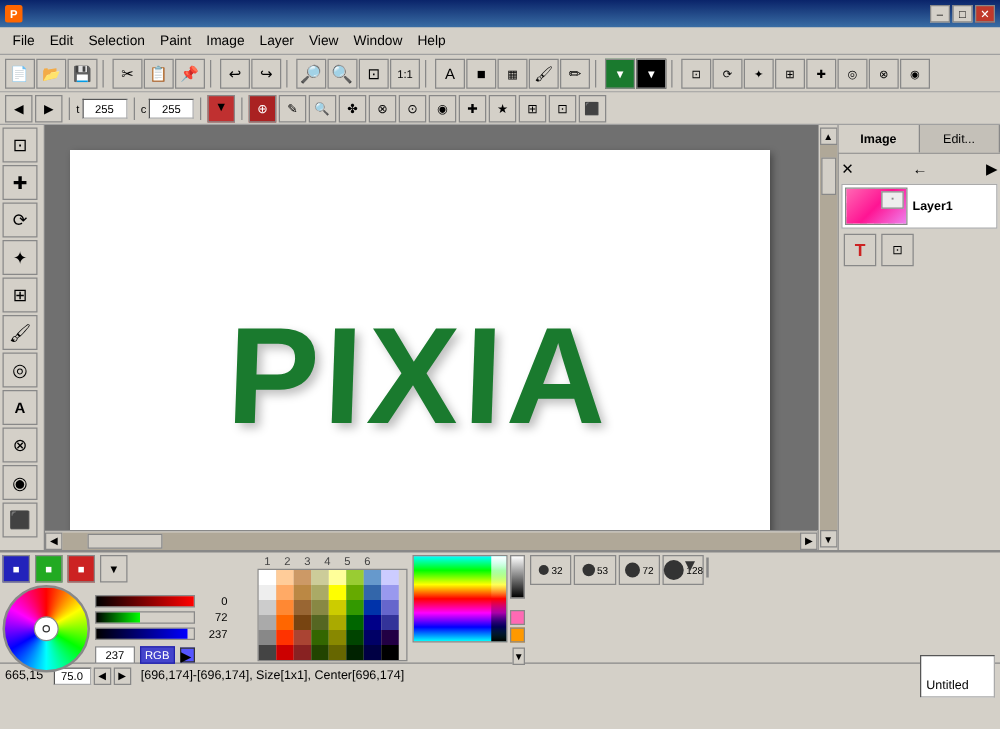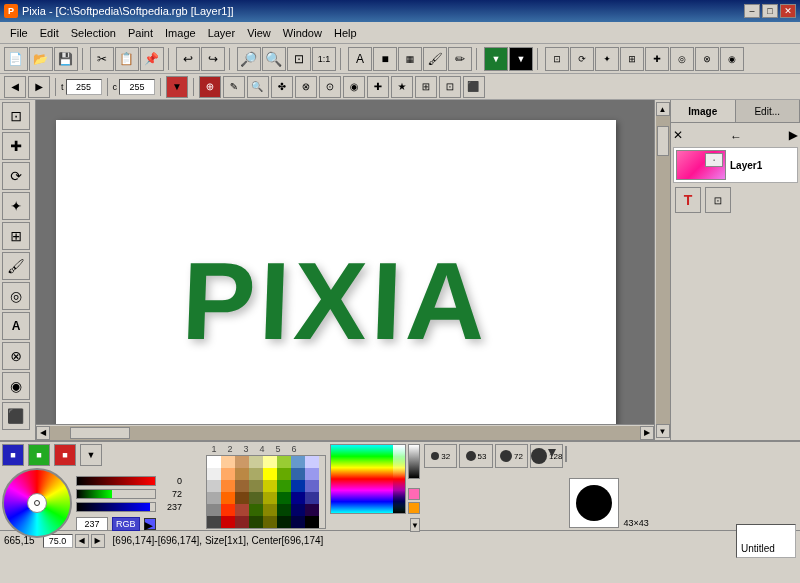--- a/index.html
+++ b/index.html
@@ -521,21 +521,20 @@
     }
 
     .tb-group { display: flex; gap: 1px; }
   </style>
 </head>
 <body>
 
 <div id="titlebar">
   <div id="titlebar-left">
     <div id="titlebar-icon">P</div>
-    <span>Pixia - [C:\Softpedia\Softpedia.rgb [Layer1]]</span>
   </div>
   <div id="titlebar-controls">
     <div class="title-btn">–</div>
     <div class="title-btn">□</div>
     <div class="title-btn close">✕</div>
   </div>
 </div>
 
 <div id="menubar">
   <span class="menu-item">File</span>
@@ -846,28 +845,20 @@
       </div>
       <div class="brush-size-btn">
         <div style="width:16px;height:16px;background:#333;border-radius:50%;"></div>
         <span style="font-size:8px;margin-left:2px;">128</span>
       </div>
     </div>
 
     <div style="height:16px;background:linear-gradient(to right,white,black);border:1px solid #888;margin-top:2px;position:relative;">
       <div style="position:absolute;right:10px;top:2px;width:0;height:0;border-left:4px solid transparent;border-right:4px solid transparent;border-top:8px solid #333;"></div>
     </div>
-    <div id="brush-preview-area" style="margin-top:2px;">
-      <div id="brush-preview">
-        <div id="brush-circle"></div>
-      </div>
-      <div id="brush-info">
-        <span style="font-size:9px;">43×43</span>
-      </div>
-    </div>
   </div>
 </div>
 
 <div id="statusbar">
   <span id="status-coords">665,15</span>
   <div id="status-zoom">
     <input type="text" style="width: 30px; height: 14px; font-size: 9px; border: 1px inset rgb(170, 170, 170); text-align: center; background: white;" value="75.0">
     <div class="status-nav-btn">◀</div>
     <div class="status-nav-btn">▶</div>
   </div>

